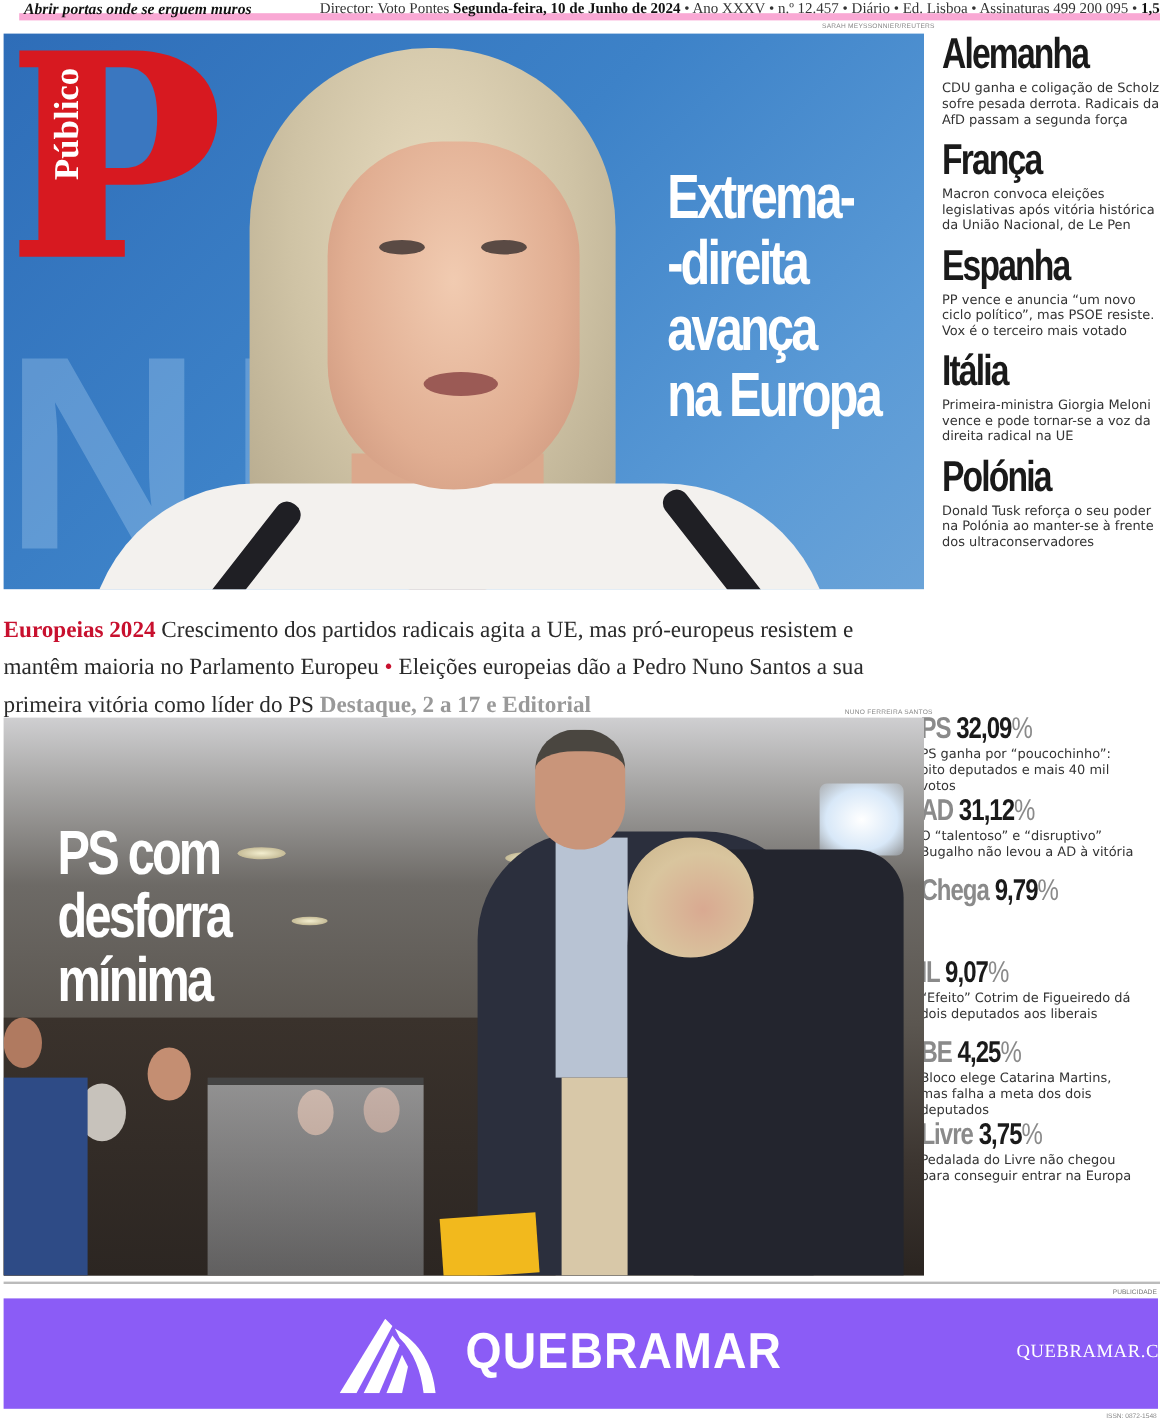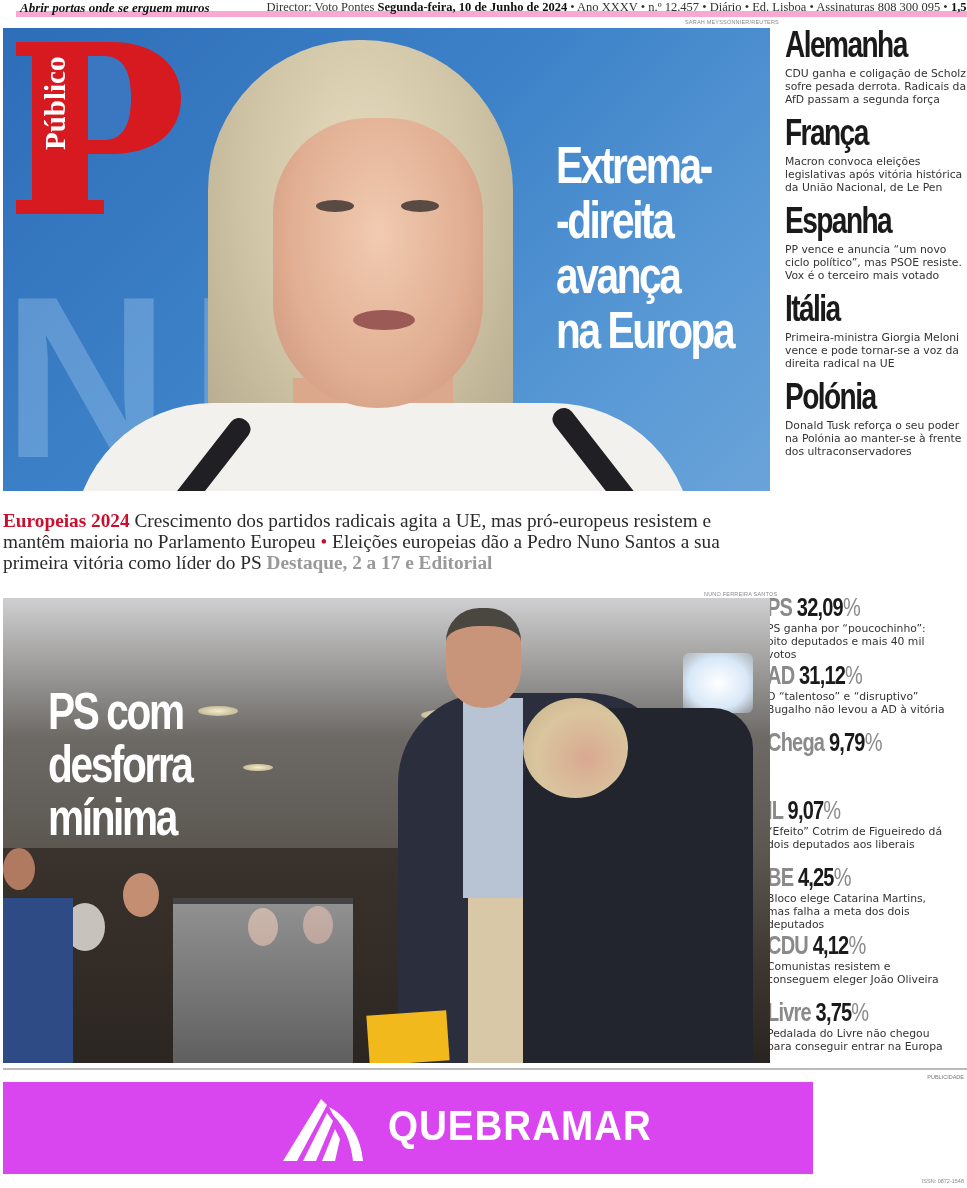--- a/index.html
+++ b/index.html
@@ -26,55 +26,55 @@
 .sb-title{font-family:"Liberation Sans",sans-serif;font-weight:bold;font-size:36px;line-height:34px;letter-spacing:-2px;transform:scaleX(.78);transform-origin:left;white-space:nowrap;color:#1a1a1a}
 .sb-title.red{color:#d71920}
 .sb-text{font-size:10.8px;line-height:13px;color:#333;margin-top:5px}
 .results{position:absolute;left:767px;top:595px;width:182px;font-family:"DejaVu Sans",sans-serif}
 .res{height:67.5px}
 .res-head{font-family:"Liberation Sans",sans-serif;font-weight:bold;font-size:25px;line-height:25px;letter-spacing:-1px;transform:scaleX(.8);transform-origin:left;white-space:nowrap}
 .res-party{color:#8a8a8a}
 .res-val{color:#1a1a1a}
 .res-pct{color:#8a8a8a;font-weight:normal}
 .res-text{font-size:10.8px;line-height:13px;color:#333;margin-top:2px}
-.lead{position:absolute;left:3px;top:510px;width:770px;font-size:19.3px;line-height:21px;color:#2a2a2a}
+.lead{position:absolute;left:3px;top:510px;width:770px;font-size:19.3px;line-height:31px;color:#2a2a2a}
 .lead .kick{color:#c8102e;font-weight:bold}
 .lead .dot{color:#c8102e}
 .lead .ref{color:#999;font-weight:bold}
 .photo2{position:absolute;left:3px;top:598px;width:767px;height:465px;overflow:hidden;background:linear-gradient(180deg,#cfcfd1 0%,#a7a6a5 12%,#6d6a66 30%,#5b5650 55%,#3c3530 80%,#2a2420 100%)}
 .ceiling-light{position:absolute;width:40px;height:10px;border-radius:50%;background:radial-gradient(#f3eecf,#b3a780)}
 .crowd{position:absolute;left:0;top:250px;width:460px;height:215px;background:linear-gradient(180deg,#3a322c 0%,#2c2622 100%)}
 .head{position:absolute;border-radius:50%}
 .podium{position:absolute;left:170px;top:300px;width:180px;height:165px;background:linear-gradient(180deg,rgba(220,225,230,.55),rgba(160,165,170,.45));border-top:6px solid #444}
 .man-body{position:absolute;left:395px;top:95px;width:280px;height:370px;background:#2b2f3d;border-radius:90px 90px 0 0}
 .man-shirt{position:absolute;left:460px;top:100px;width:60px;height:200px;background:#b8c3d3}
 .man-pants{position:absolute;left:465px;top:300px;width:110px;height:165px;background:#d8c8a8}
 .man-head{position:absolute;left:443px;top:10px;width:75px;height:100px;border-radius:40px 40px 45px 45px;background:#c9957a;border-top:18px solid #4a4640}
 .woman{position:absolute;left:520px;top:110px;width:230px;height:355px;background:#23252e;border-radius:80px 40px 0 0}
 .woman-head{position:absolute;left:520px;top:100px;width:105px;height:100px;border-radius:50%;background:radial-gradient(ellipse at 60% 60%,#d9a991 0%,#d9c59e 55%,#c9b38a 100%)}
 .spot{position:absolute;left:680px;top:55px;width:70px;height:60px;background:radial-gradient(#fff,#d8e8f8 60%,rgba(200,220,240,.2));border-radius:6px}
 .sign{position:absolute;left:365px;top:415px;width:80px;height:50px;background:#f2b91d;transform:rotate(-4deg)}
 .headline2{position:absolute;left:48px;top:685px;color:#fff;font-family:"Liberation Sans",sans-serif;font-weight:bold;font-size:52px;line-height:53px;letter-spacing:-3px;transform:scaleX(.78);transform-origin:left top;white-space:nowrap}
 .rule{position:absolute;left:3px;top:1068px;width:964px;border-top:2px solid #bbb}
 .publicidade{position:absolute;right:3px;top:1074px;font-family:"Liberation Sans",sans-serif;font-size:5.5px;color:#777}
-.ad{position:absolute;left:3px;top:1082px;width:810px;height:92px;background:#d946ef;display:flex;align-items:center}
+.ad{position:absolute;left:3px;top:1082px;width:962px;height:92px;background:#8b5cf6;display:flex;align-items:center}
 .ad-logo{position:absolute;left:280px;top:17px;width:82px;height:62px}
 .ad-name{position:absolute;left:385px;top:20px;color:#fff;font-family:"Liberation Sans",sans-serif;font-weight:bold;font-size:42px;letter-spacing:1px;transform:scaleX(.92);transform-origin:left}
 .ad-url{position:absolute;left:844px;top:36px;color:#fff;font-family:Liberation Serif, serif;font-size:15.5px;letter-spacing:.5px}
 .issn{position:absolute;right:3px;top:1178px;font-family:"Liberation Sans",sans-serif;font-size:5.5px;color:#888}
 </style>
 </head>
 <body>
 
 <div class="topbar">
   <span class="slogan">Abrir portas onde se erguem muros</span>
   <span class="masthead-info">
     <span>Director: Voto Pontes</span>
     <b>Segunda-feira, 10 de Junho de 2024</b>
-    <span>• Ano XXXV • n.º 12.457 • Diário • Ed. Lisboa • Assinaturas 808 300 095 •</span>
+    <span>• Ano XXXV • n.º 12.457 • Diário • Ed. Lisboa • Assinaturas 499 200 095 •</span>
     <b>1,50€</b>
   </span>
 </div>
 
 <span class="credit" style="left:685px;top:19px">SARAH MEYSSONNIER/REUTERS</span>
 
 <div class="photo1">
   <div class="bgletters">NPE</div>
   <div class="hair"></div>
   <div class="neck"></div>
@@ -135,24 +135,20 @@
   <div class="res">
     <div class="res-head"><span class="res-party">Chega</span> <span class="res-val">9,79</span><span class="res-pct">%</span></div>
   </div>
   <div class="res">
     <div class="res-head"><span class="res-party">IL</span> <span class="res-val">9,07</span><span class="res-pct">%</span></div>
     <div class="res-text">“Efeito” Cotrim de Figueiredo dá dois deputados aos liberais</div>
   </div>
   <div class="res">
     <div class="res-head"><span class="res-party">BE</span> <span class="res-val">4,25</span><span class="res-pct">%</span></div>
     <div class="res-text">Bloco elege Catarina Martins, mas falha a meta dos dois deputados</div>
-  </div>
-  <div class="res">
-    <div class="res-head"><span class="res-party">CDU</span> <span class="res-val">4,12</span><span class="res-pct">%</span></div>
-    <div class="res-text">Comunistas resistem e conseguem eleger João Oliveira</div>
   </div>
   <div class="res">
     <div class="res-head"><span class="res-party">Livre</span> <span class="res-val">3,75</span><span class="res-pct">%</span></div>
     <div class="res-text">Pedalada do Livre não chegou para conseguir entrar na Europa</div>
   </div>
 </div>
 
 <div class="lead">
   <span class="kick">Europeias 2024</span><span> Crescimento dos partidos radicais agita a UE, mas pró-europeus resistem e mantêm maioria no Parlamento Europeu </span><span class="dot">•</span><span> Eleições europeias dão a Pedro Nuno Santos a sua primeira vitória como líder do PS </span><span class="ref">Destaque, 2 a 17 e Editorial</span>
 </div>

